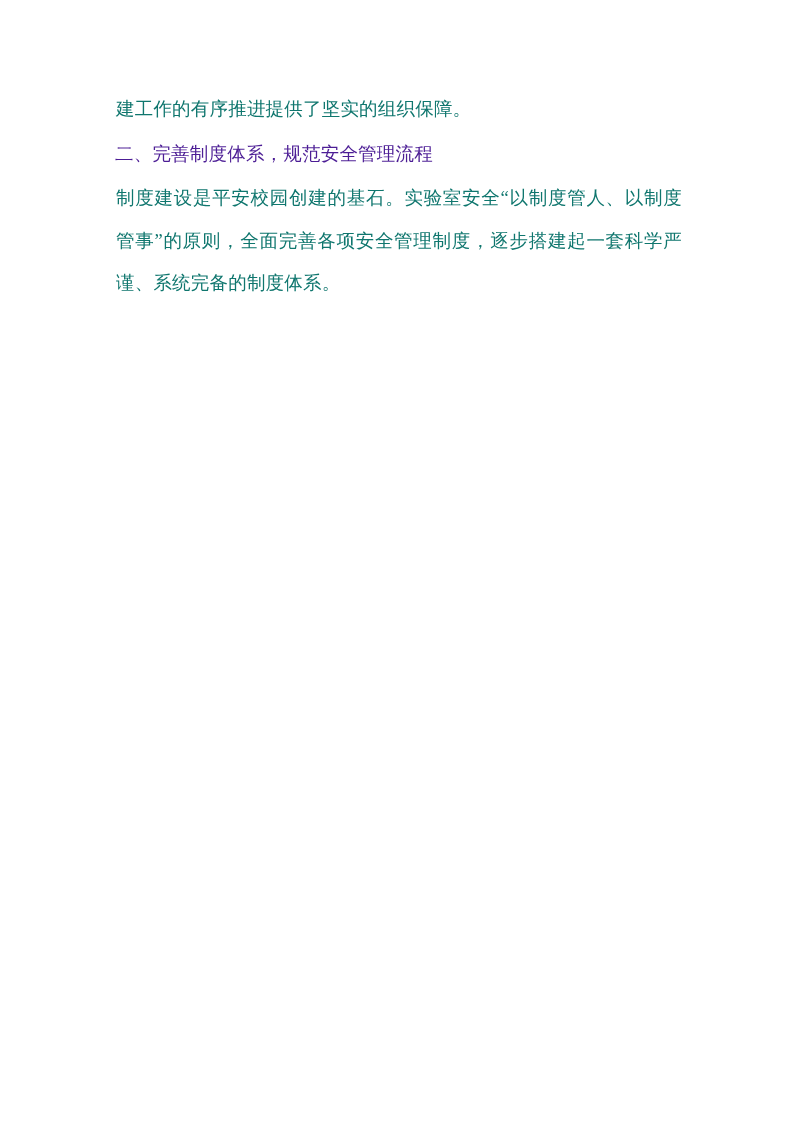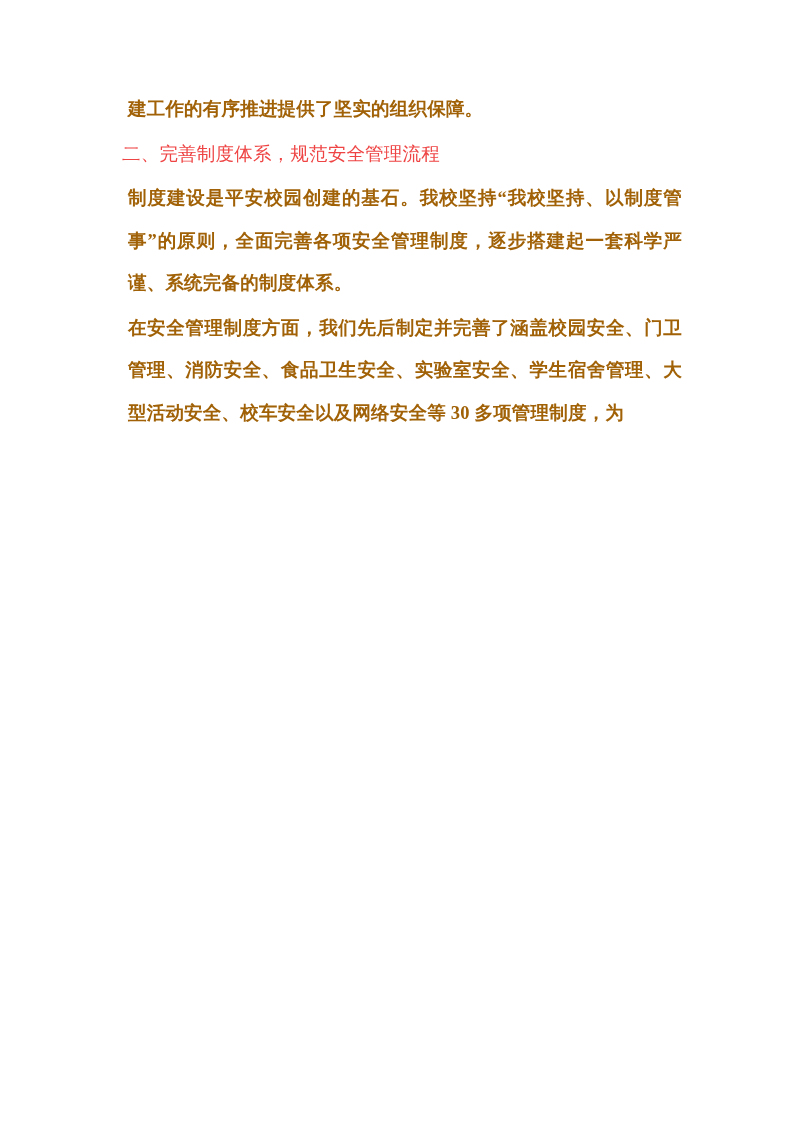--- a/index.html
+++ b/index.html
@@ -22,45 +22,43 @@
     width: 793px;
     height: 1122px;
     background: #ffffff;
     box-sizing: border-box;
     padding: 88px 112px 60px 112px;
   }
   .doc-body {
     width: 570px;
   }
   p.para {
-    margin: 0 0 2px 16px;
+    margin: 0 0 2px 4px;
     font-size: 18.5px;
     line-height: 42.5px;
     text-align: justify;
     text-justify: inter-ideograph;
     letter-spacing: 0.2px;
-    color: #a16207;
+    color: #0f766e;
     font-family: "Liberation Serif", "DejaVu Serif", serif;
-    font-weight: bold;
   }
   p.indent {
     text-indent: 0;
   }
   p.heading {
-    margin: 0 0 2px 10px;
+    margin: 0 0 2px 3px;
     font-size: 18.5px;
     line-height: 42.5px;
-    color: #ef4444;
+    color: #4c1d95;
     letter-spacing: 0.2px;
     font-family: "Liberation Sans", "DejaVu Sans", sans-serif;
   }
 </style>
 </head>
 <body>
 
 <div class="page">
   <div class="doc-body">
     <p class="para indent">建工作的有序推进提供了坚实的组织保障。</p>
     <p class="heading">二、完善制度体系，规范安全管理流程</p>
-    <p class="para indent">制度建设是平安校园创建的基石。我校坚持“我校坚持、以制度管事”的原则，全面完善各项安全管理制度，逐步搭建起一套科学严谨、系统完备的制度体系。</p>
-    <p class="para indent">在安全管理制度方面，我们先后制定并完善了涵盖校园安全、门卫管理、消防安全、食品卫生安全、实验室安全、学生宿舍管理、大型活动安全、校车安全以及网络安全等 30 多项管理制度，为</p>
+    <p class="para indent">制度建设是平安校园创建的基石。实验室安全“以制度管人、以制度管事”的原则，全面完善各项安全管理制度，逐步搭建起一套科学严谨、系统完备的制度体系。</p>
   </div>
 </div>
 
 </body></html>

